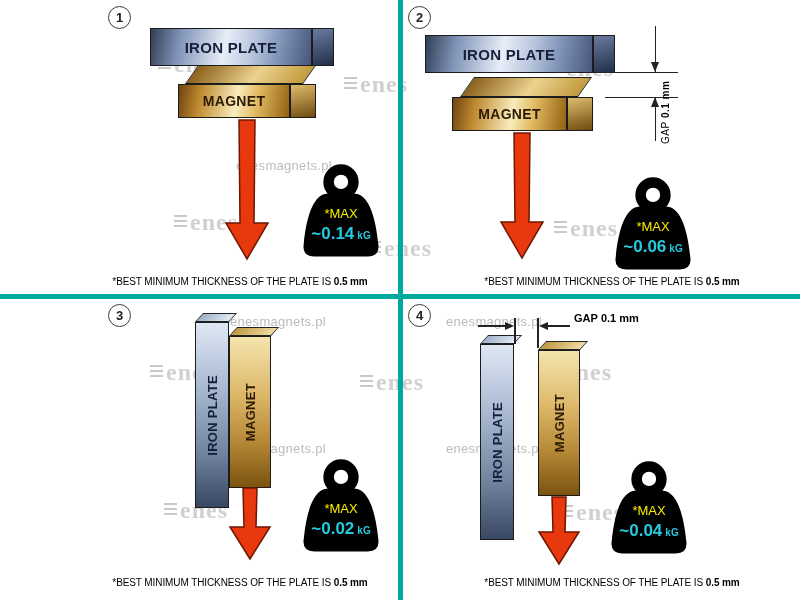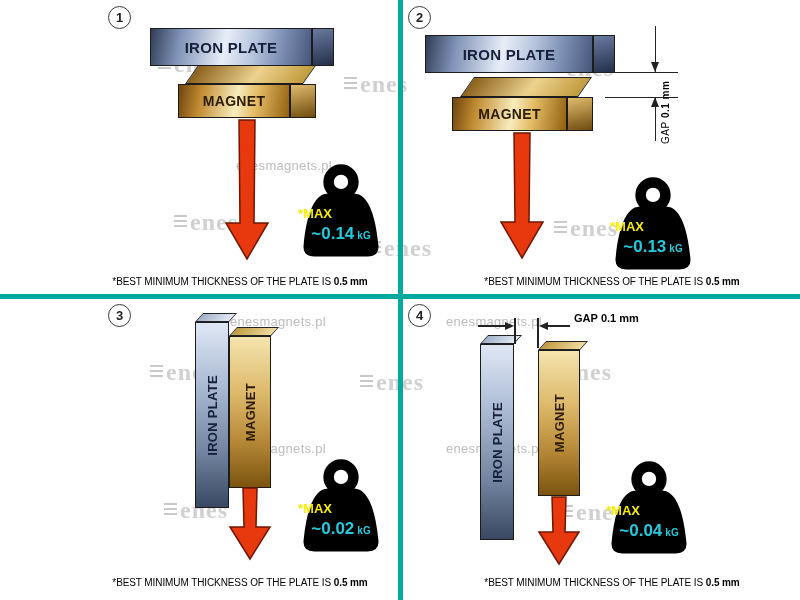--- a/index.html
+++ b/index.html
@@ -27,22 +27,22 @@
   .cap-plate{background:linear-gradient(90deg,#9fb0c8,#e4ecf6);}
   .cap-magnet{background:linear-gradient(90deg,#c09a40,#f0dca2);}
   .plabel{font-weight:bold;font-size:15px;color:#16203a;letter-spacing:.3px;white-space:nowrap;}
   .mlabel{font-weight:bold;font-size:14px;color:#2b1a04;letter-spacing:.3px;white-space:nowrap;}
   .vtext{writing-mode:vertical-rl;transform:rotate(180deg);font-size:13px;}
   
   .arrow{position:absolute;z-index:4;}
   
   .weight{position:absolute;width:86px;height:102px;z-index:5;}
   .weight svg{position:absolute;left:0;top:0;width:86px;height:102px;}
-  .w-max{position:absolute;top:44%;left:0;width:100%;
-         color:var(--max,#f8ec00);font-weight:bold;font-size:13px;}
+  .w-max{position:absolute;top:44%;left:0;width:100%;text-align:center;
+         color:var(--max,#f8ec00);font-weight:normal;font-size:13px;}
   .w-val{position:absolute;top:62%;left:0;width:100%;display:flex;align-items:baseline;
          justify-content:center;gap:3px;color:var(--value,#25cade);font-weight:bold;}
   .w-num{font-size:17px;}
   .w-unit{font-size:10px;}
   
   .footnote{position:absolute;width:380px;text-align:center;font-size:10px;color:#000;
             letter-spacing:-0.1px;z-index:5;white-space:nowrap;}
   .footnote b{font-weight:bold;}
   
   .dl{position:absolute;background:#222;z-index:4;}
@@ -185,21 +185,21 @@
     </svg>
   </div>
 
   <div class="weight" style="left:610px;top:174px">
     <svg viewBox="0 0 90 105">
       <circle cx="45" cy="21" r="13" fill="none" stroke="#000" stroke-width="11"></circle>
       <path d="M27,34 C16,38 9,56 6,86 Q4,99 17,99 L73,99 Q86,99 84,86 C81,56 74,38 63,34 Q45,29 27,34 Z" fill="#000"></path>
     </svg>
     <div class="w-max">*MAX</div>
     <div class="w-val">
-      <span class="w-num">~0.13</span>
+      <span class="w-num">~0.06</span>
       <span class="w-unit">kG</span>
     </div>
   </div>
 
   <div class="footnote" style="left:422px;top:276px">
     <span>*BEST MINIMUM THICKNESS OF THE PLATE IS </span><b>0.5 mm</b>
   </div>
 
   <div class="pnum" style="left:108px;top:304px">3</div>
 

